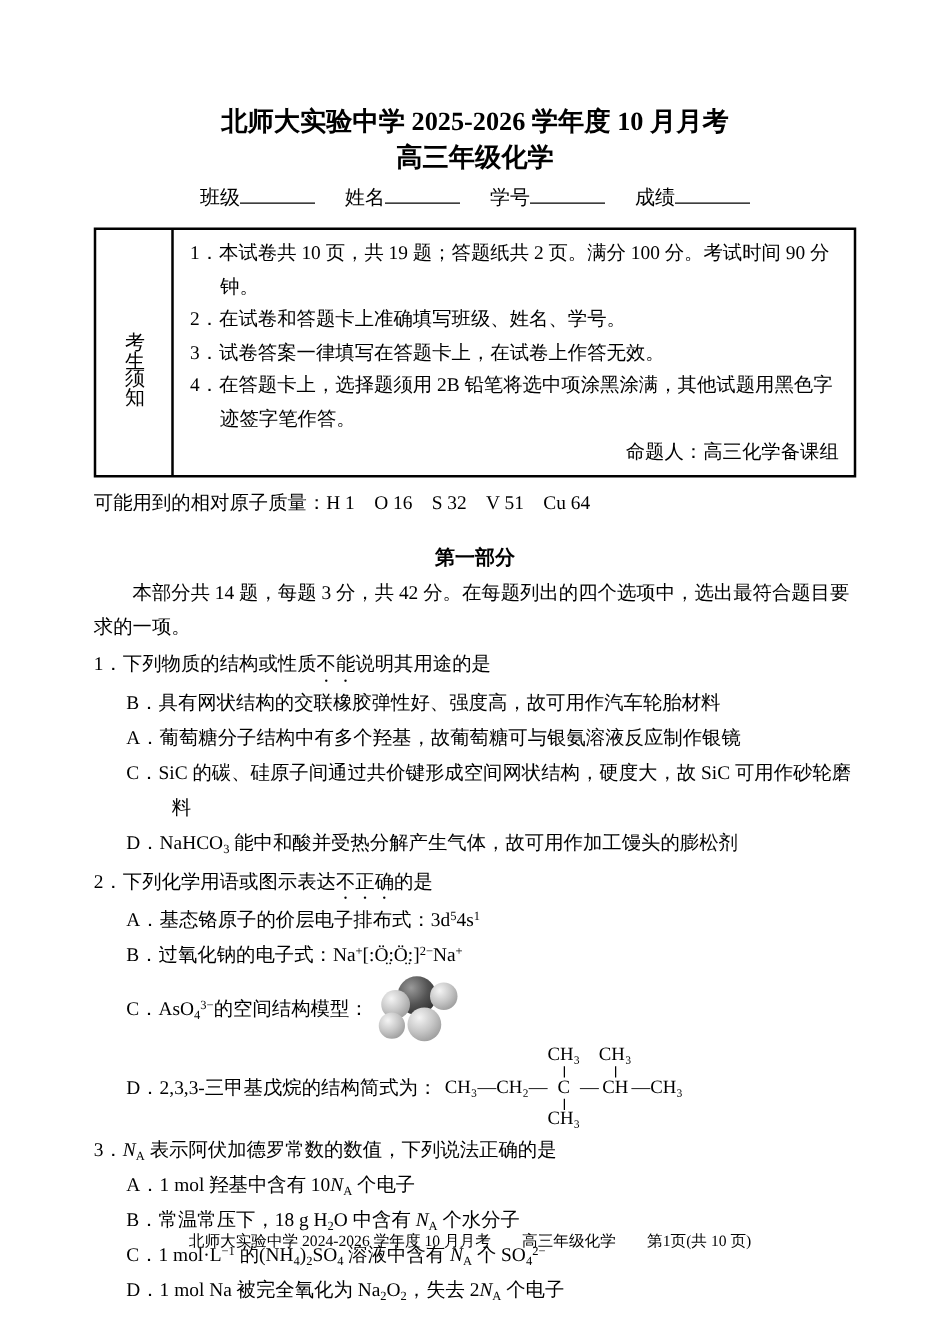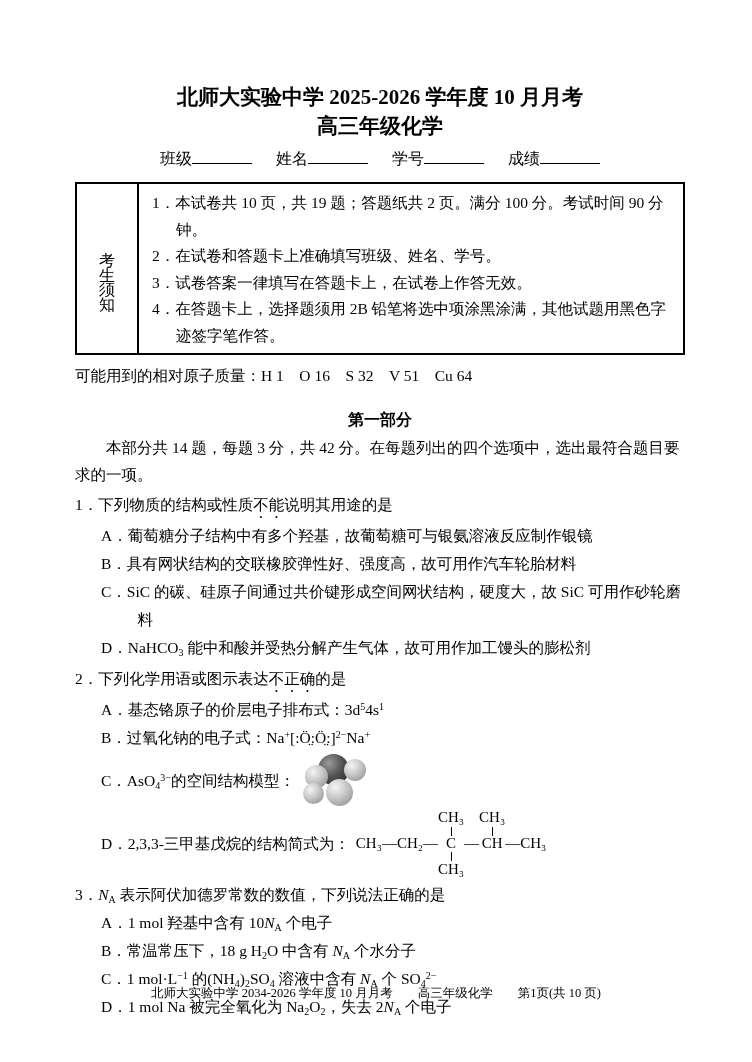--- a/index.html
+++ b/index.html
@@ -75,32 +75,33 @@
 
   <div class="notice">
     <div class="notice-side">
       <span>考生须知</span>
     </div>
     <div class="notice-body">
       <p>1．本试卷共 10 页，共 19 题；答题纸共 2 页。满分 100 分。考试时间 90 分钟。</p>
       <p>2．在试卷和答题卡上准确填写班级、姓名、学号。</p>
       <p>3．试卷答案一律填写在答题卡上，在试卷上作答无效。</p>
       <p>4．在答题卡上，选择题须用 2B 铅笔将选中项涂黑涂满，其他试题用黑色字迹签字笔作答。</p>
+      <p class="notice-author">命题人：高三化学备课组</p>
     </div>
   </div>
 
   <p class="atomic">可能用到的相对原子质量：H 1　O 16　S 32　V 51　Cu 64</p>
 
   <p class="part-heading">第一部分</p>
   <p class="part-intro">本部分共 14 题，每题 3 分，共 42 分。在每题列出的四个选项中，选出最符合题目要求的一项。</p>
 
   <div class="question">
     <p class="stem">1．下列物质的结构或性质<span class="emph">不能</span>说明其用途的是</p>
+    <p class="opt">B．具有网状结构的交联橡胶弹性好、强度高，故可用作汽车轮胎材料</p>
     <p class="opt">A．葡萄糖分子结构中有多个羟基，故葡萄糖可与银氨溶液反应制作银镜</p>
-    <p class="opt">B．具有网状结构的交联橡胶弹性好、强度高，故可用作汽车轮胎材料</p>
     <p class="opt">C．SiC 的碳、硅原子间通过共价键形成空间网状结构，硬度大，故 SiC 可用作砂轮磨料</p>
     <p class="opt">D．NaHCO<sub>3</sub> 能中和酸并受热分解产生气体，故可用作加工馒头的膨松剂</p>
   </div>
 
   <div class="question">
     <p class="stem">2．下列化学用语或图示表达<span class="emph">不正确</span>的是</p>
     <p class="opt">A．基态铬原子的价层电子排布式：3d<sup>5</sup>4s<sup>1</sup></p>
     <p class="opt">B．过氧化钠的电子式：Na<sup>+</sup>[:Ö̤:Ö̤:]<sup>2−</sup>Na<sup>+</sup></p>
     <p class="opt tall">
       <span class="opt-text">C．AsO<sub>4</sub><sup>3−</sup>的空间结构模型：</span>
@@ -135,15 +136,15 @@
   </div>
 
   <div class="question">
     <p class="stem">3．<i>N</i><sub>A</sub> 表示阿伏加德罗常数的数值，下列说法正确的是</p>
     <p class="opt">A．1 mol 羟基中含有 10<i>N</i><sub>A</sub> 个电子</p>
     <p class="opt">B．常温常压下，18 g H<sub>2</sub>O 中含有 <i>N</i><sub>A</sub> 个水分子</p>
     <p class="opt">C．1 mol·L<sup>−1</sup> 的(NH<sub>4</sub>)<sub>2</sub>SO<sub>4</sub> 溶液中含有 <i>N</i><sub>A</sub> 个 SO<sub>4</sub><sup>2−</sup></p>
     <p class="opt">D．1 mol Na 被完全氧化为 Na<sub>2</sub>O<sub>2</sub>，失去 2<i>N</i><sub>A</sub> 个电子</p>
   </div>
 
-  <div class="footer">北师大实验中学 2034-2026 学年度 10 月月考　　高三年级化学　　第1页(共 10 页)</div>
+  <div class="footer">北师大实验中学 2024-2026 学年度 10 月月考　　高三年级化学　　第1页(共 10 页)</div>
 
 </div>
 
 </body></html>

